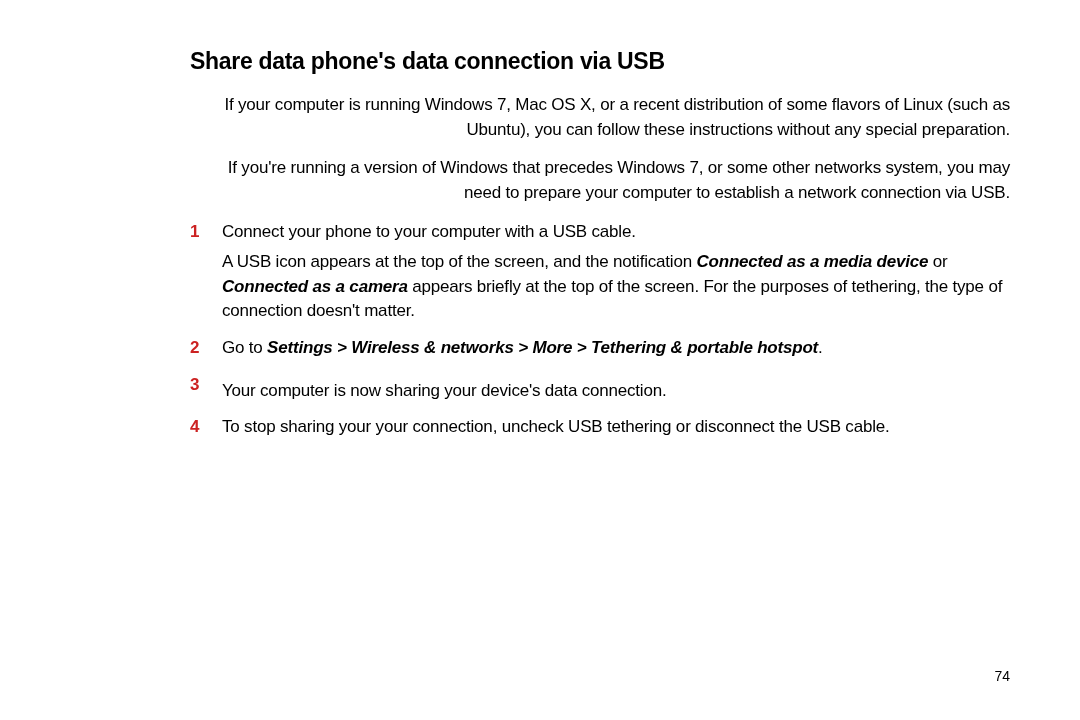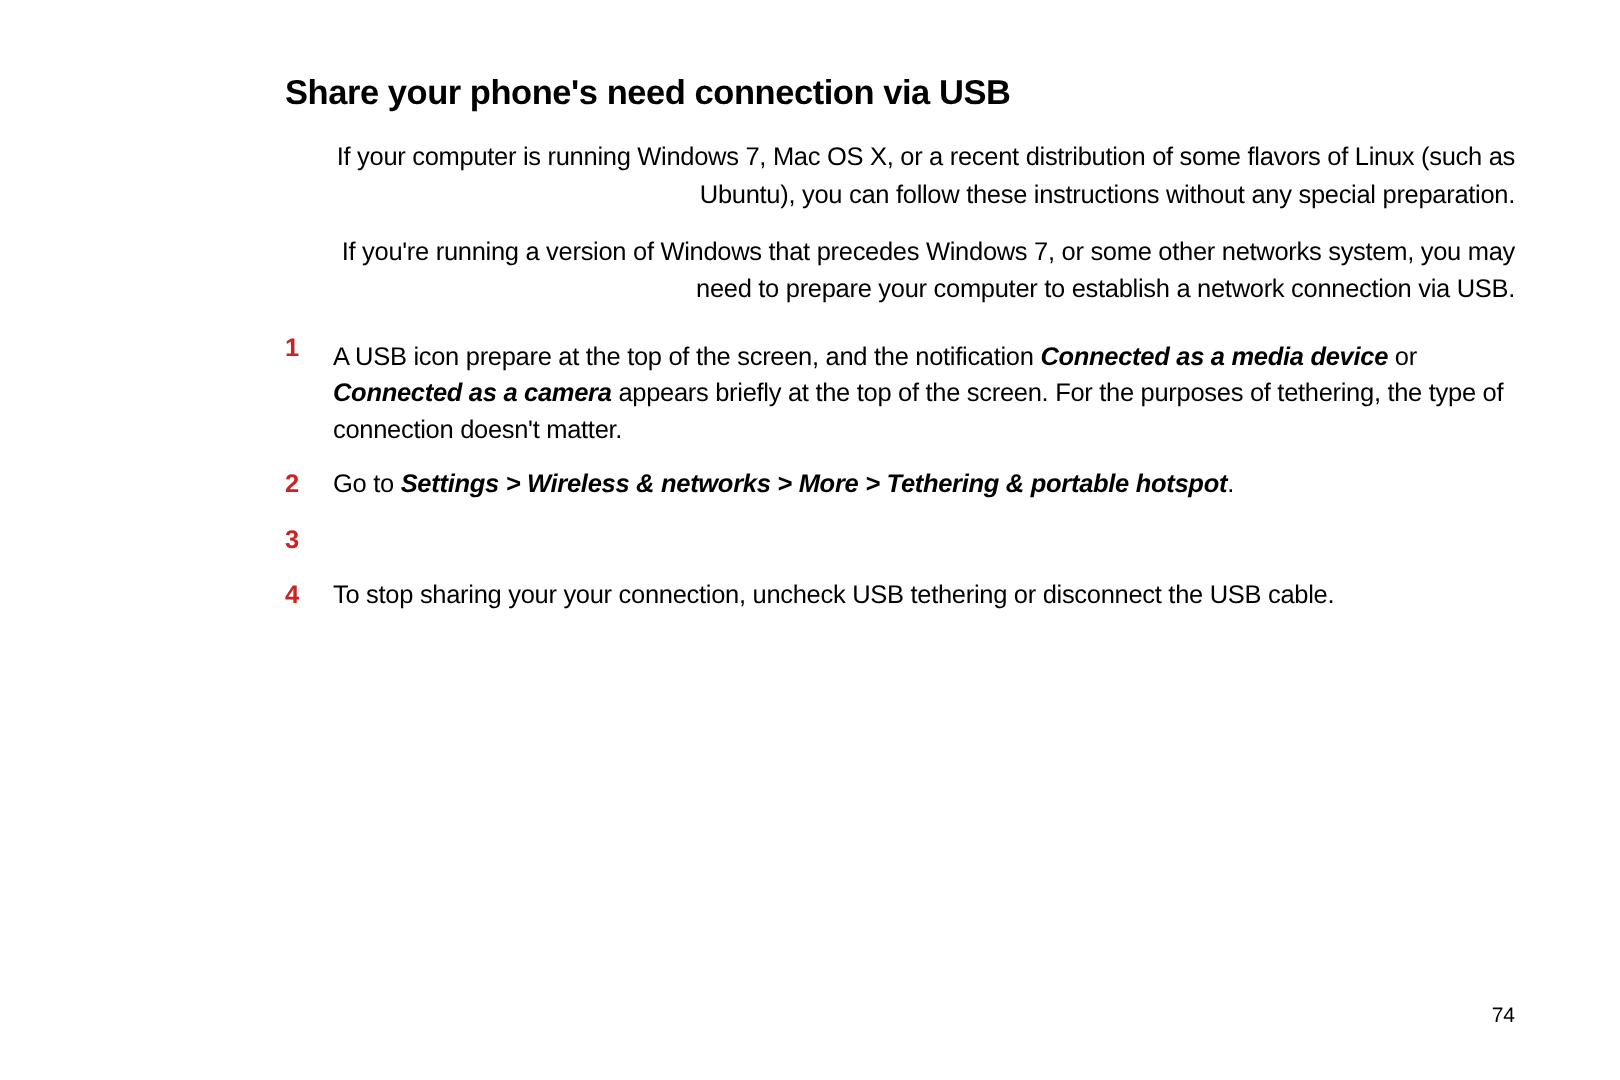--- a/index.html
+++ b/index.html
@@ -58,46 +58,48 @@
     .page-number {
       position: absolute;
       bottom: 36px;
       right: 70px;
       font-size: 14px;
     }
   </style>
 </head>
 <body>
 
-<h2 class="heading">Share your phone's need connection via USB</h2>
+<h2 class="heading">Share data phone's data connection via USB</h2>
 
 <p class="intro-para">If your computer is running Windows 7, Mac OS X, or a recent distribution of some flavors of Linux (such as Ubuntu), you can follow these instructions without any special preparation.</p>
 <p class="intro-para">If you're running a version of Windows that precedes Windows 7, or some other networks system, you may need to prepare your computer to establish a network connection via USB.</p>
 
 <div class="steps">
 
   <div class="step">
     <div class="step-num">1</div>
     <div class="step-content">
+      <div>Connect your phone to your computer with a USB cable.</div>
       <div class="step-sub">
-        <span>A USB icon prepare at the top of the screen, and the notification </span><span class="bold">Connected as a media device</span><span> or </span><span class="bold">Connected as a camera</span><span> appears briefly at the top of the screen. For the purposes of tethering, the type of connection doesn't matter.</span>
+        <span>A USB icon appears at the top of the screen, and the notification </span><span class="bold">Connected as a media device</span><span> or </span><span class="bold">Connected as a camera</span><span> appears briefly at the top of the screen. For the purposes of tethering, the type of connection doesn't matter.</span>
       </div>
     </div>
   </div>
 
   <div class="step">
     <div class="step-num">2</div>
     <div class="step-content">
       <span>Go to </span><span class="bold">Settings &gt; Wireless &amp; networks &gt; More &gt; Tethering &amp; portable hotspot</span><span>.</span>
     </div>
   </div>
 
   <div class="step">
     <div class="step-num">3</div>
     <div class="step-content">
+      <div class="step-sub">Your computer is now sharing your device's data connection.</div>
     </div>
   </div>
 
   <div class="step">
     <div class="step-num">4</div>
     <div class="step-content">To stop sharing your your connection, uncheck USB tethering or disconnect the USB cable.</div>
   </div>
 
 </div>
 

